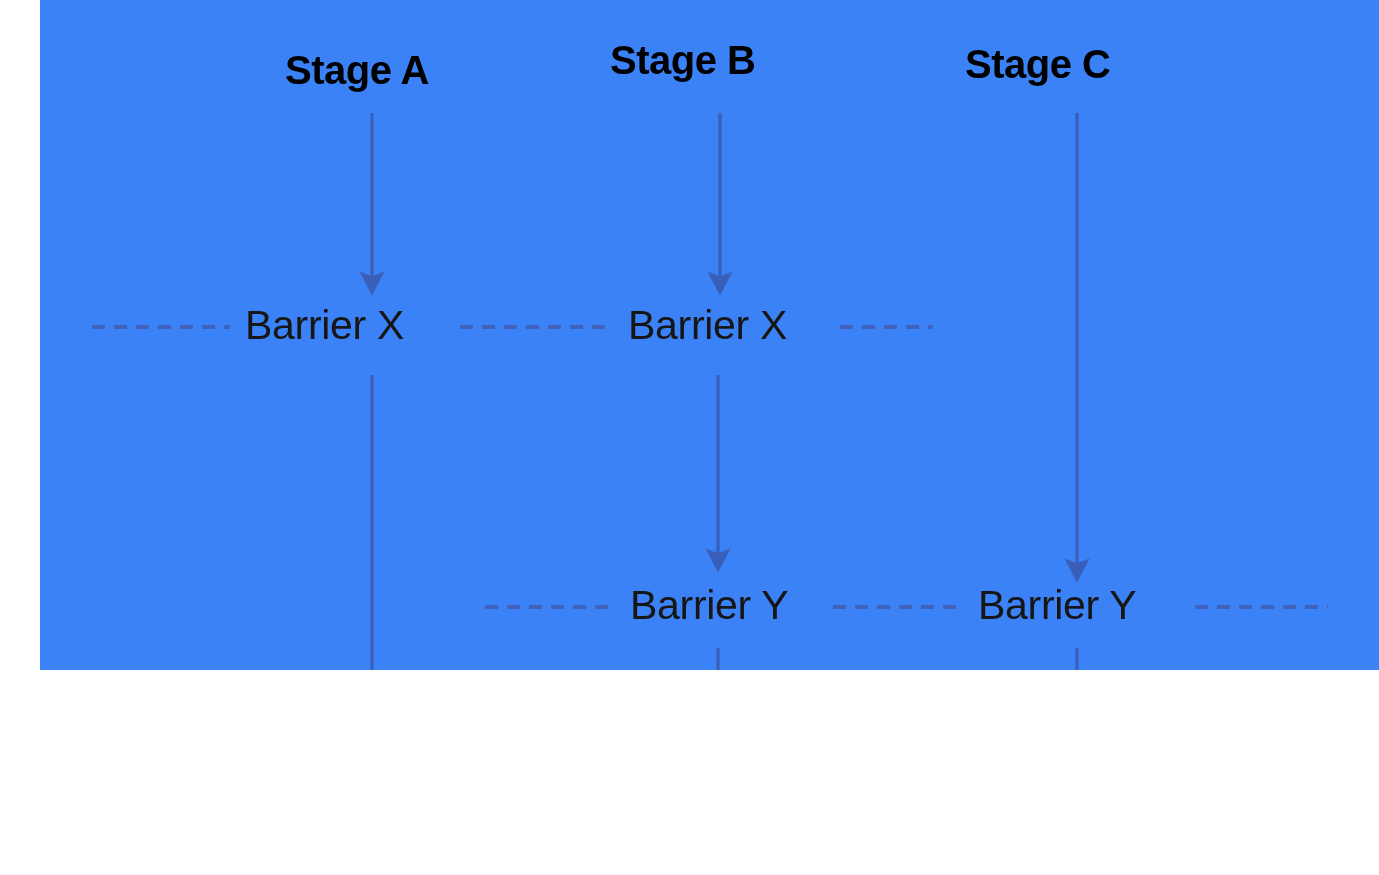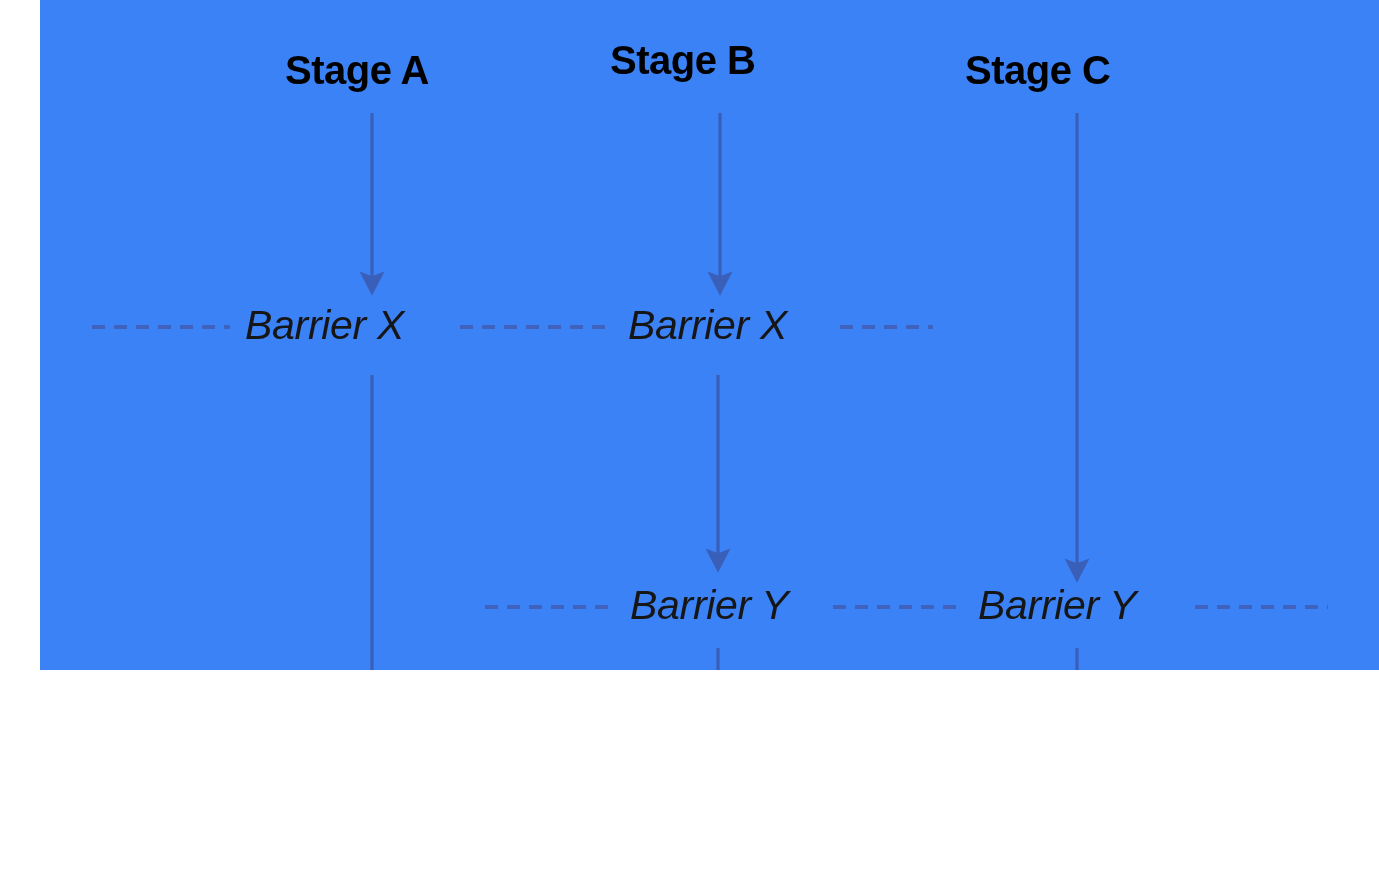--- a/index.html
+++ b/index.html
@@ -38,21 +38,20 @@
   }
   .barrier-label {
     position: absolute;
     font-family: "Liberation Sans", sans-serif;
     font-weight: normal;
     font-size: 41px;
     color: #161616;
     white-space: nowrap;
     line-height: 1;
     letter-spacing: -0.3px;
-    font-style: italic;
   }
 </style>
 </head>
 <body>
 
 <div id="canvas">
 
   <svg id="svg-layer" viewBox="0 0 1379 875" xmlns="http://www.w3.org/2000/svg">
     <defs>
       <marker id="arrowhead" markerWidth="9" markerHeight="9" refX="3.6" refY="4.5" orient="auto" markerUnits="strokeWidth">
@@ -74,21 +73,21 @@
         <line x1="800" y1="327" x2="893" y2="327" stroke="#4062BB" stroke-width="4" stroke-dasharray="13 9" stroke-linecap="butt"></line>
         <line x1="445" y1="607" x2="572" y2="607" stroke="#4062BB" stroke-width="4" stroke-dasharray="13 9" stroke-linecap="butt"></line>
         <line x1="793" y1="607" x2="922" y2="607" stroke="#4062BB" stroke-width="4" stroke-dasharray="13 9" stroke-linecap="butt"></line>
         <line x1="1155" y1="607" x2="1288" y2="607" stroke="#4062BB" stroke-width="4" stroke-dasharray="13 9" stroke-linecap="butt"></line>
       </g>
   </svg>
 
   <div id="stage-labels">
       <div class="stage-label" style="left: 245px; top: 50px; color: rgb(0, 0, 0);">Stage A</div>
       <div class="stage-label" style="left: 570px; top: 40px; color: rgb(0, 0, 0);">Stage B</div>
-      <div class="stage-label" style="left: 925px; top: 50px; color: rgb(0, 0, 0);">Stage C</div>
+      <div class="stage-label" style="left: 925px; top: 44px; color: rgb(0, 0, 0);">Stage C</div>
     </div>
   <div id="barrier-labels">
       <div class="barrier-label" style="left: 205px; top: 305px; color: rgb(22, 22, 22);">Barrier X</div>
       <div class="barrier-label" style="left: 588px; top: 305px; color: rgb(22, 22, 22);">Barrier X</div>
       <div class="barrier-label" style="left: 590px; top: 585px; color: rgb(22, 22, 22);">Barrier Y</div>
       <div class="barrier-label" style="left: 938px; top: 585px; color: rgb(22, 22, 22);">Barrier Y</div>
     </div>
 
 </div>
 

